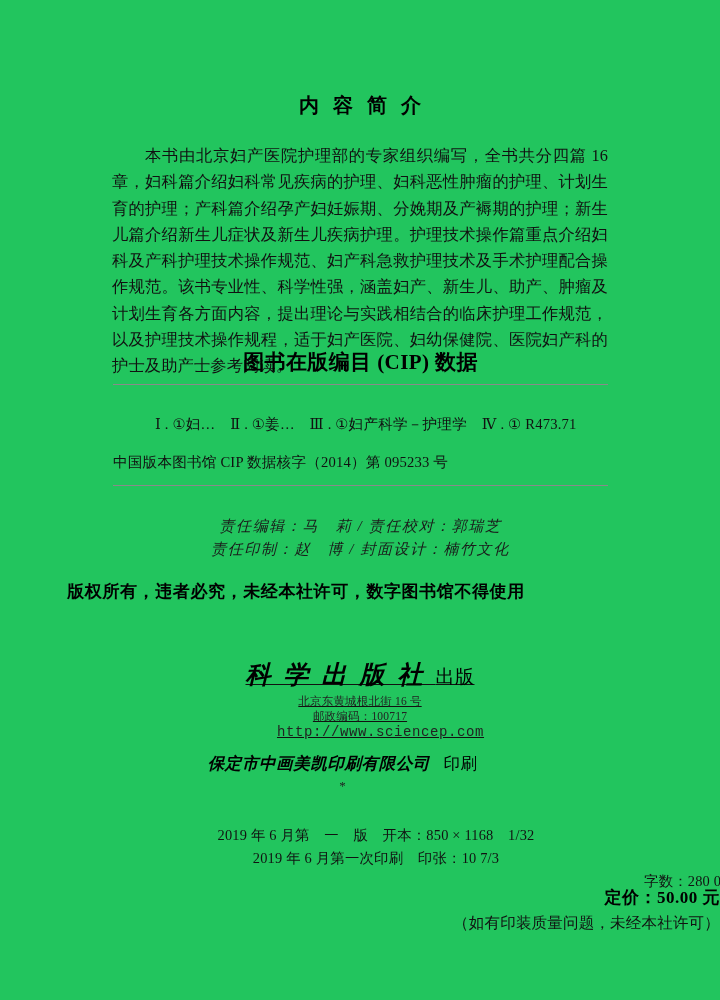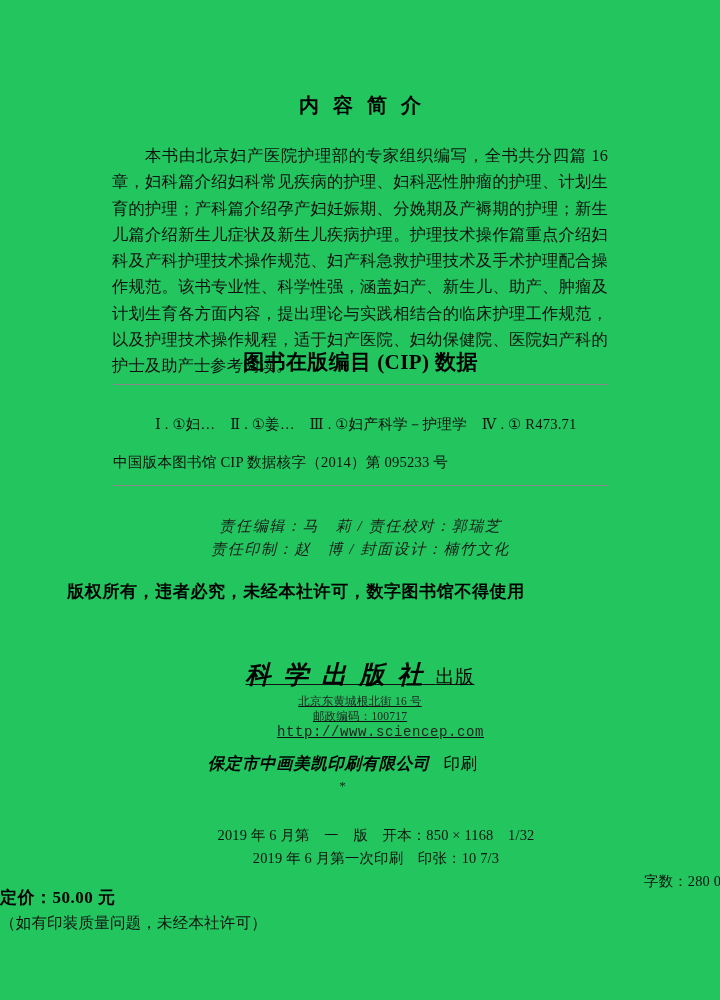--- a/index.html
+++ b/index.html
@@ -223,21 +223,21 @@
     letter-spacing: 0.2px;
     text-align: right;
   }
 
   
   .price-section {
     position: absolute;
     left: 0;
     top: 885px;
     width: 720px;
-    text-align: left;
+    text-align: right;
   }
   .price-line {
     font-size: 17px;
     font-weight: 700;
     line-height: 25px;
     color: #000;
     letter-spacing: 0.5px;
   }
   .exchange-note {
     font-size: 15.5px;

